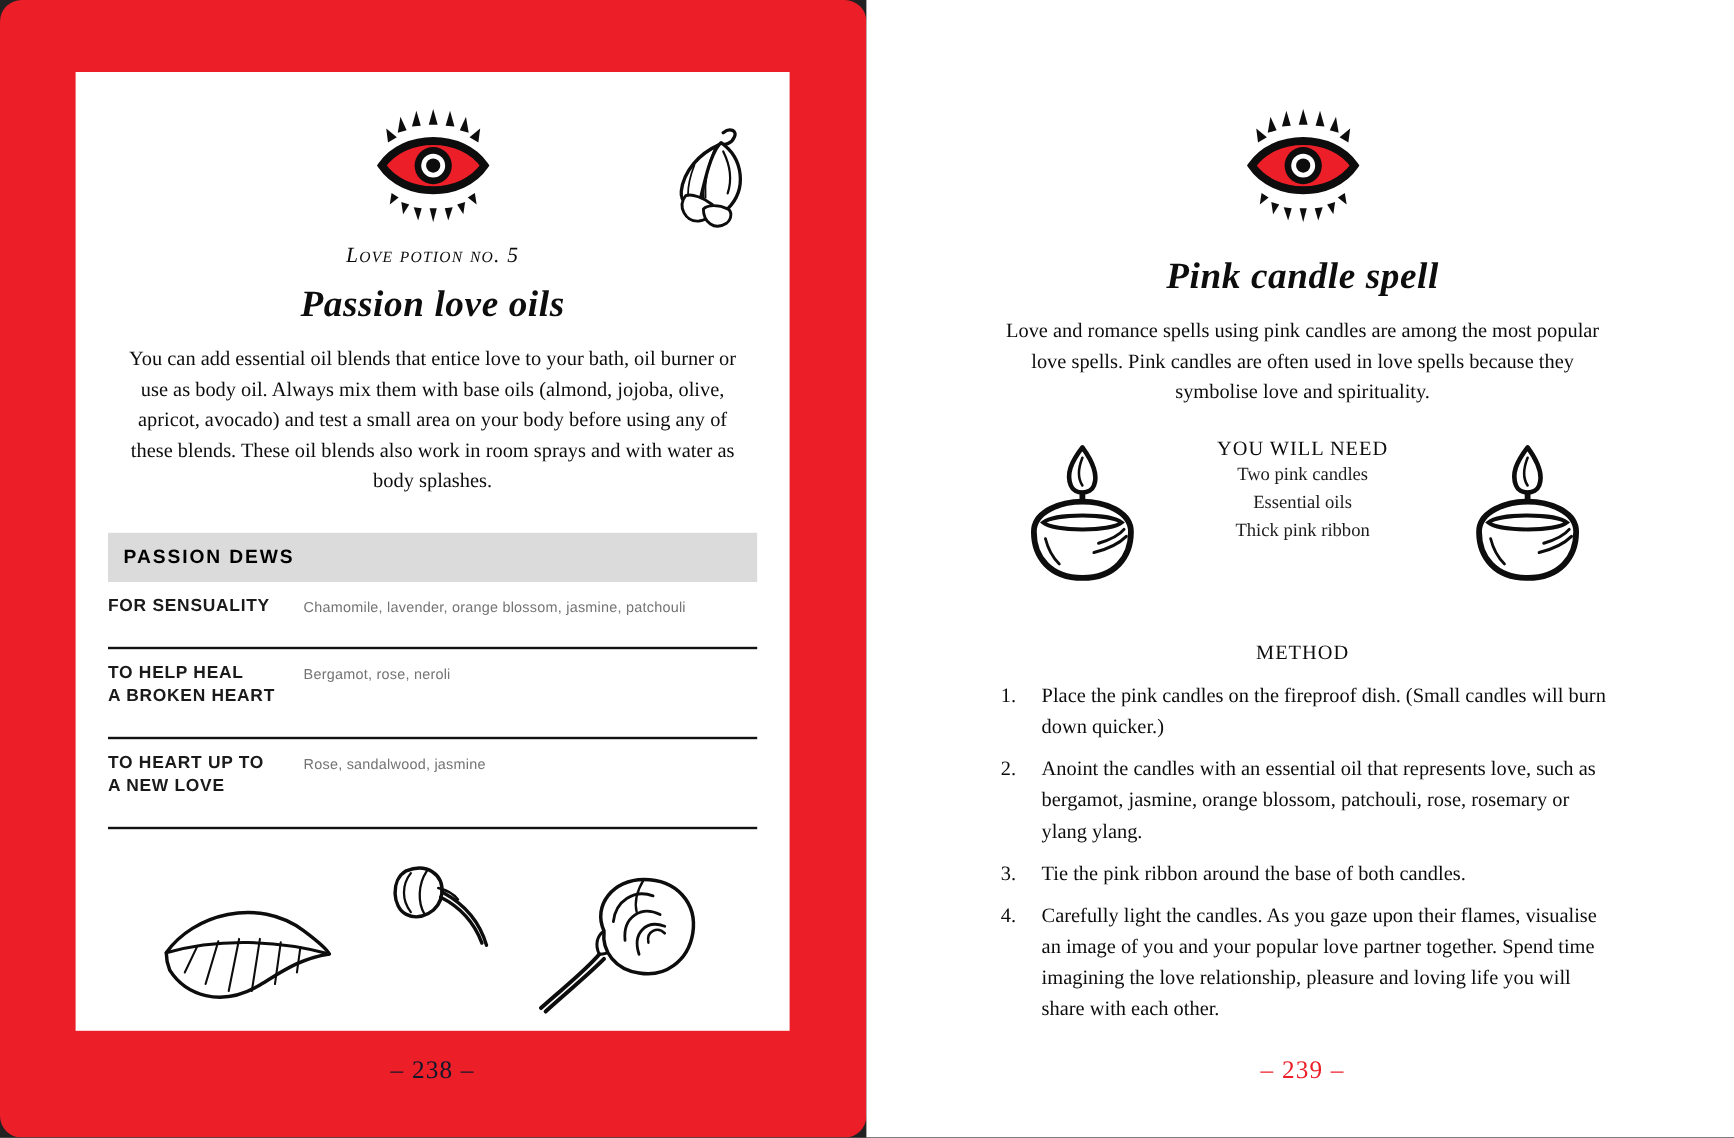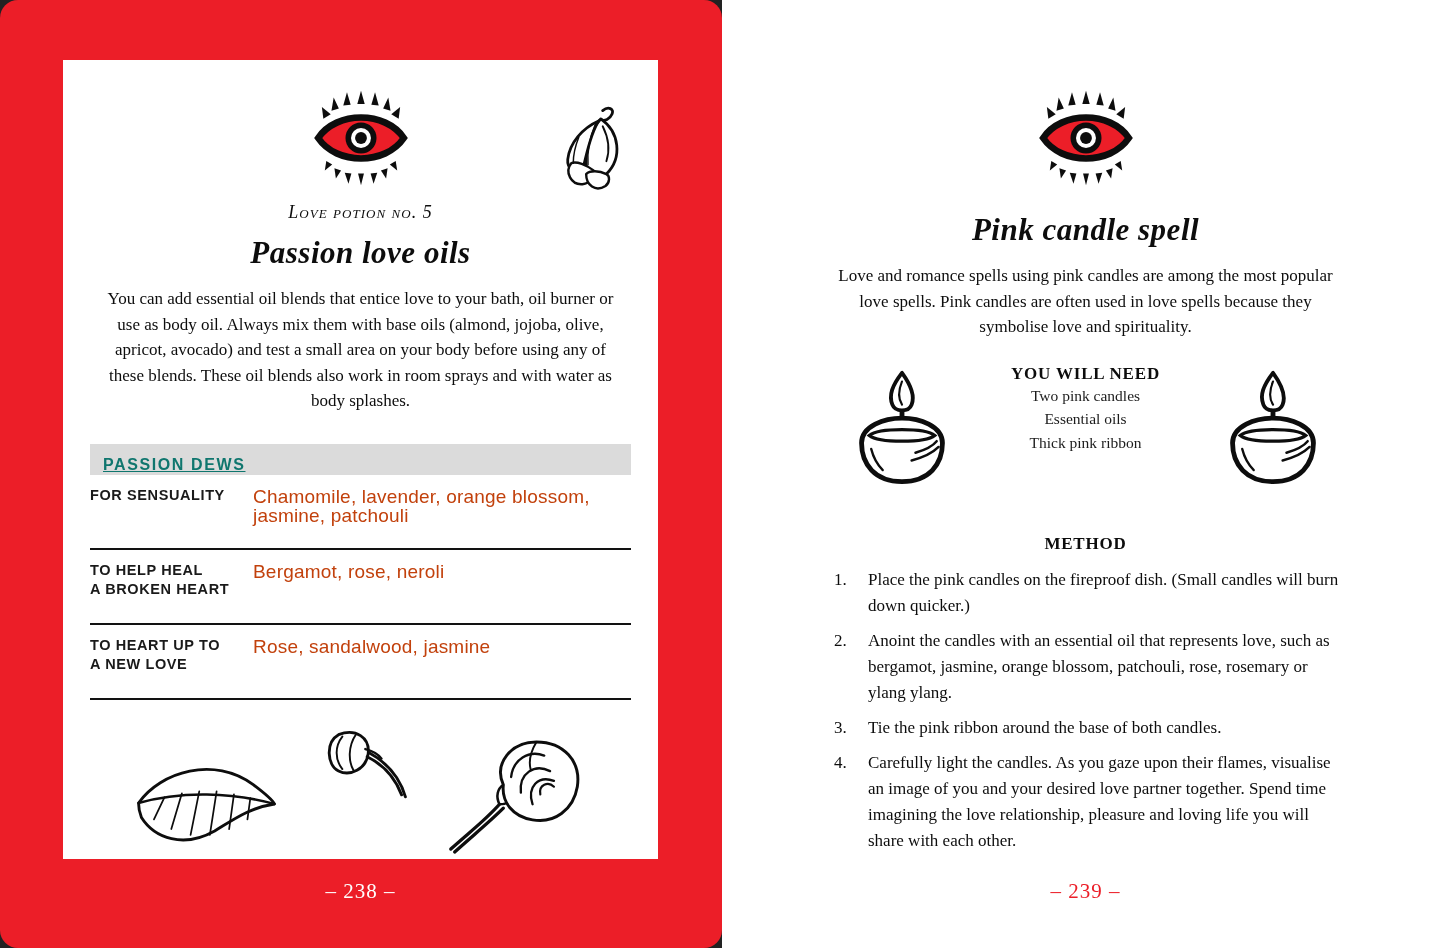--- a/index.html
+++ b/index.html
@@ -11,45 +11,45 @@
   *{margin:0;padding:0;box-sizing:border-box;}
   html,body{width:1445px;height:948px;overflow:hidden;background:#222;}
   .spread{position:relative;width:1445px;height:948px;font-family:"Liberation Serif",serif;color:var(--ink);}
   .half{position:absolute;top:0;height:948px;}
   .half.red{left:0;width:722px;background:var(--red);border-radius:18px;}
   .half.black{left:722px;width:725px;background:#ffffff;}
   .page{position:absolute;top:60px;width:595px;height:799px;background:var(--page-bg);}
   .page.left{left:63px;}
   .page.right{left:66px;}
   .pagenum{position:absolute;top:879px;width:595px;text-align:center;font-size:21px;letter-spacing:1px;font-family:"Liberation Serif",serif;}
-  .pagenum.left{left:63px;color:#ffffff;}
+  .pagenum.left{left:63px;color:#0f172a;}
   .pagenum.right{left:66px;color:var(--red);}
 
   
   .eye{display:block;margin:30px auto 0;}
   .kicker{margin-top:16px;text-align:center;font-style:italic;font-variant:small-caps;font-size:18px;letter-spacing:1px;}
   .page-title{margin-top:12px;text-align:center;font-style:italic;font-weight:700;font-size:31px;letter-spacing:.5px;}
   .intro{margin-top:15px;text-align:center;font-size:17px;line-height:25.5px;padding:0 36px;}
 
   
   .bud-tr{position:absolute;top:46px;right:32px;}
   .dews{margin:30px 27px 0 27px;font-family:"Liberation Sans",sans-serif;}
-  .dews-header{background:var(--table-header-bg);padding:12px 13px 1px;font-weight:700;font-size:16px;letter-spacing:1.6px;color:#0f766e;text-decoration:underline;}
+  .dews-header{background:var(--table-header-bg);padding:12px 13px 11px;font-weight:700;font-size:16px;letter-spacing:1.6px;color:#000000;}
   .dews-row{display:flex;padding:11px 0 23px;border-bottom:2.5px solid #121212;}
   .dews-label{width:163px;flex:none;font-weight:700;font-size:14.5px;letter-spacing:.6px;line-height:19.5px;color:#1a1a1a;}
   .dews-label span{display:block;}
-  .dews-value{flex:1;font-size:19px;letter-spacing:.2px;color:#c2410c;padding-top:1px;line-height:19px;}
+  .dews-value{flex:1;font-size:12px;letter-spacing:.2px;color:#737373;padding-top:1px;line-height:19px;}
   .flowers{margin-top:26px;display:flex;justify-content:center;align-items:flex-start;gap:26px;}
   .flowers .leaf{margin-top:24px;}
   .flowers .bud2{margin-top:2px;}
   .flowers .rose{margin-top:8px;}
 
   
   .need-section{position:relative;margin-top:24px;height:154px;}
-  .need-heading,.method-heading{text-align:center;font-weight:700;font-size:17px;letter-spacing:.8px;}
+  .need-heading,.method-heading{text-align:center;font-weight:400;font-size:17px;letter-spacing:.8px;}
   .need-list{width:300px;margin:0 auto;text-align:center;}
   .need-item{font-size:15.5px;line-height:23.5px;color:#1c1c1c;}
   .need-list .need-item:first-of-type{margin-top:6px;}
   .candle{position:absolute;top:4px;}
   .candle.c-left{left:56px;}
   .candle.c-right{right:52px;}
   .method-heading{margin-top:16px;}
   .method-list{margin:13px 40px 0 46px;}
   .method-item{display:flex;margin-bottom:9px;font-size:17px;line-height:26px;}
   .method-num{width:34px;flex:none;}
@@ -231,20 +231,20 @@
         <div class="method-item">
           <span class="method-num">2.</span>
           <span class="method-text">Anoint the candles with an essential oil that represents love, such as bergamot, jasmine, orange blossom, patchouli, rose, rosemary or ylang ylang.</span>
         </div>
         <div class="method-item">
           <span class="method-num">3.</span>
           <span class="method-text">Tie the pink ribbon around the base of both candles.</span>
         </div>
         <div class="method-item">
           <span class="method-num">4.</span>
-          <span class="method-text">Carefully light the candles. As you gaze upon their flames, visualise an image of you and your desired love partner together. Spend time imagining the love relationship, pleasure and loving life you will share with each other.</span>
+          <span class="method-text">Carefully light the candles. As you gaze upon their flames, visualise an image of you and your popular love partner together. Spend time imagining the love relationship, pleasure and loving life you will share with each other.</span>
         </div>
       </div>
     </div>
     <div class="pagenum right">– 239 –</div>
   </div>
 
 </div>
 
 </body></html>

